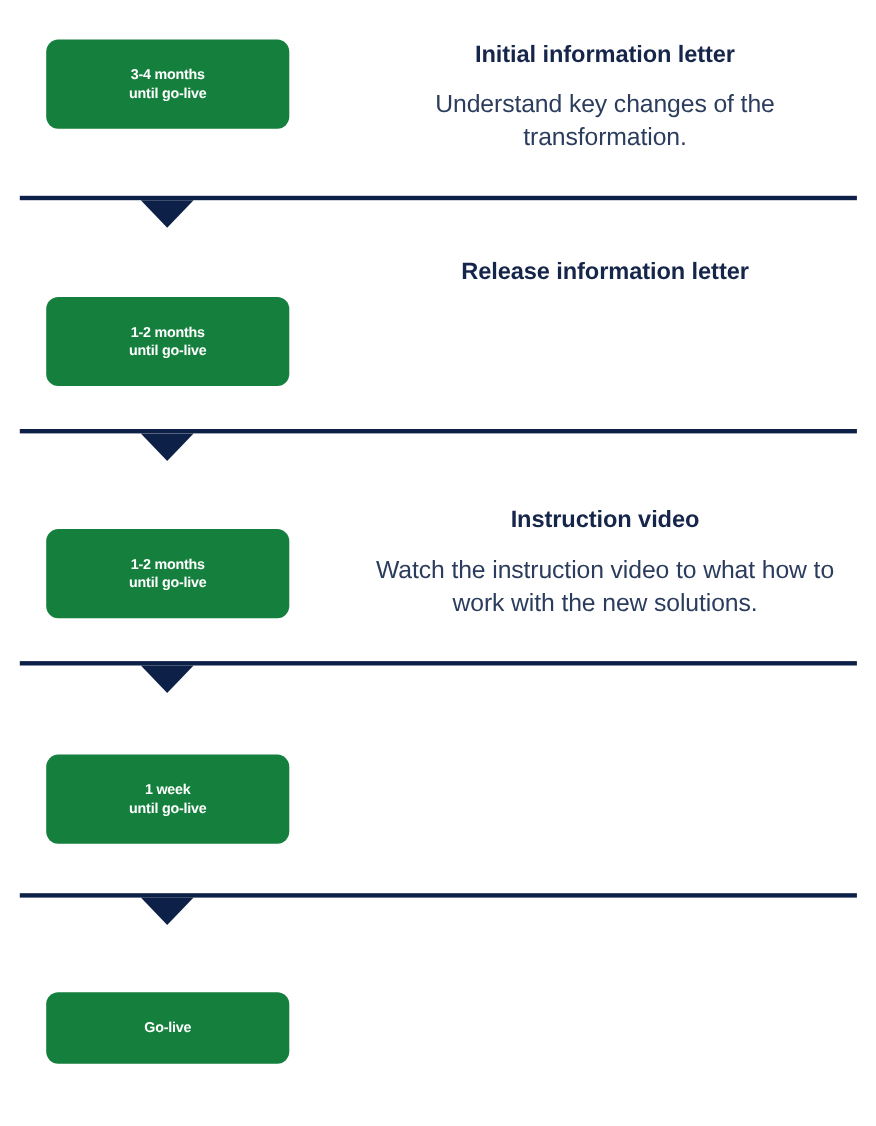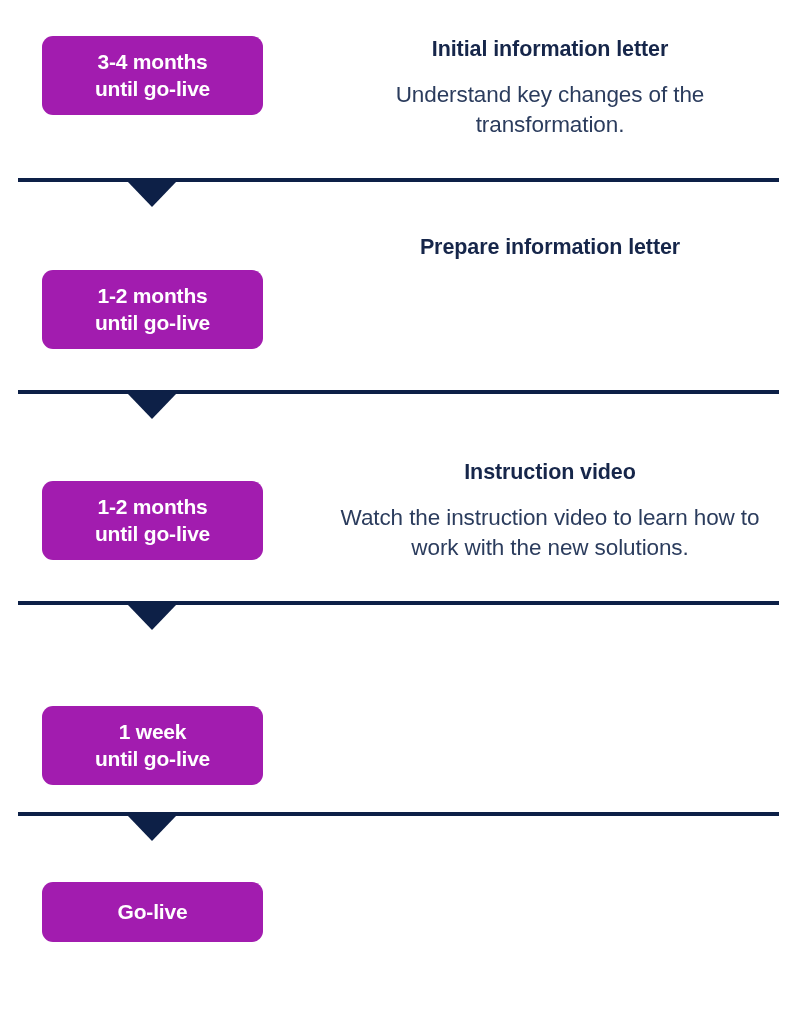--- a/index.html
+++ b/index.html
@@ -39,31 +39,31 @@
     display: flex;
     justify-content: flex-start;
     padding-left: 42px;
     box-sizing: border-box;
   }
 
   .badge {
     width: 221px;
     min-height: 58px;
     box-sizing: border-box;
-    background: #a21caf;
+    background: #15803d;
     border-radius: 11px;
     color: #ffffff;
-    font-size: 21px;
+    font-size: 13px;
     font-weight: bold;
     line-height: 1.27;
     text-align: center;
     display: flex;
     align-items: center;
     justify-content: center;
-    padding: 13px 6px;
+    padding: 24px 6px;
     white-space: pre-line;
     letter-spacing: -0.2px;
   }
 
   .text-col {
     flex: 1 1 auto;
     padding-right: 0;
     padding-left: 4px;
     box-sizing: border-box;
     text-align: center;
@@ -133,56 +133,56 @@
     <div class="divider-line"></div>
     <div class="divider-arrow"></div>
   </div>
 
   <div class="stage" style="top:234px;">
     <div class="badge-col">
       <div class="badge" style="margin-top:36px;">1-2 months
 until go-live</div>
     </div>
     <div class="text-col">
-      <p class="stage-title">Prepare information letter</p>
+      <p class="stage-title">Release information letter</p>
     </div>
   </div>
 
   <div class="divider" style="top:390px;">
     <div class="divider-line"></div>
     <div class="divider-arrow"></div>
   </div>
 
   <div class="stage" style="top:459px;">
     <div class="badge-col">
       <div class="badge" style="margin-top:22px;">1-2 months
 until go-live</div>
     </div>
     <div class="text-col">
       <p class="stage-title">Instruction video</p>
-      <p class="stage-desc">Watch the instruction video to learn how to work with the new solutions.</p>
+      <p class="stage-desc">Watch the instruction video to what how to work with the new solutions.</p>
     </div>
   </div>
 
   <div class="divider" style="top:601px;">
     <div class="divider-line"></div>
     <div class="divider-arrow"></div>
   </div>
 
   <div class="stage" style="top:670px;">
     <div class="badge-col">
-      <div class="badge" style="margin-top:36px;">1  week
+      <div class="badge" style="margin-top:16px;">1  week
 until go-live</div>
     </div>
   </div>
 
   <div class="divider" style="top:812px;">
     <div class="divider-line"></div>
     <div class="divider-arrow"></div>
   </div>
 
   <div class="stage" style="top:882px;">
     <div class="badge-col">
-      <div class="badge" style="min-height:60px;">Go-live</div>
+      <div class="badge" style="margin-top:20px;min-height:60px;">Go-live</div>
     </div>
   </div>
 
 </div>
 
 </body></html>

